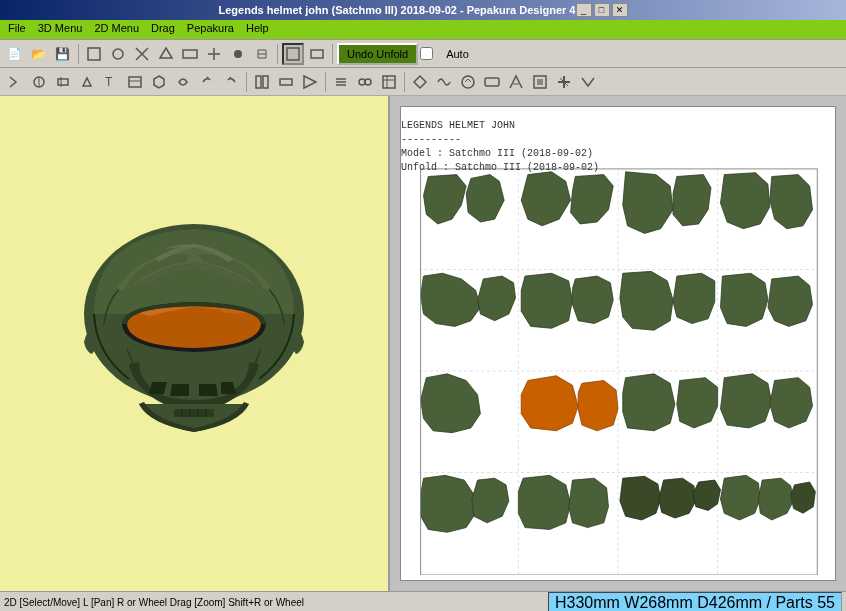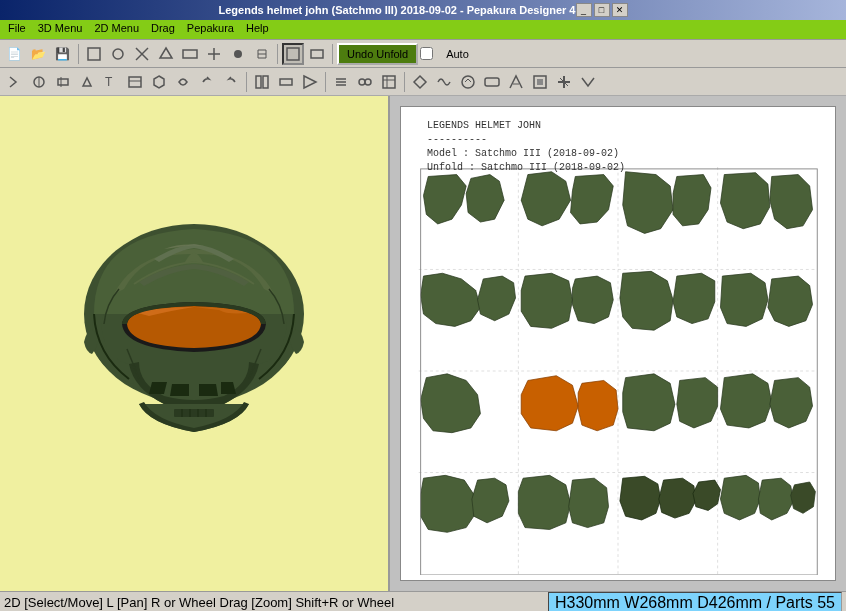--- a/index.html
+++ b/index.html
@@ -151,40 +151,40 @@
       right: 10px;
       bottom: 10px;
       background: white;
       border: 1px solid #888;
     }
 
     
     #info-text {
       position: absolute;
       top: 12px;
-      left: 26px;
+      left: 0;
       font-family: 'Courier New', monospace;
       font-size: 10px;
       color: #333;
       line-height: 1.4;
       z-index: 10;
     }
 
     
     #status-bar {
       height: 22px;
       background: #d4d0c8;
       border-top: 1px solid #999;
       display: flex;
       align-items: center;
       padding: 0 4px;
       justify-content: space-between;
     }
     #status-left {
-      font-size: 13px;
+      font-size: 10px;
     }
     #status-right {
       font-size: 16px;
       border: 1px inset #999;
       padding: 1px 6px;
       background: #7dd3fc;
     }
 
     
     .helmet-3d {

